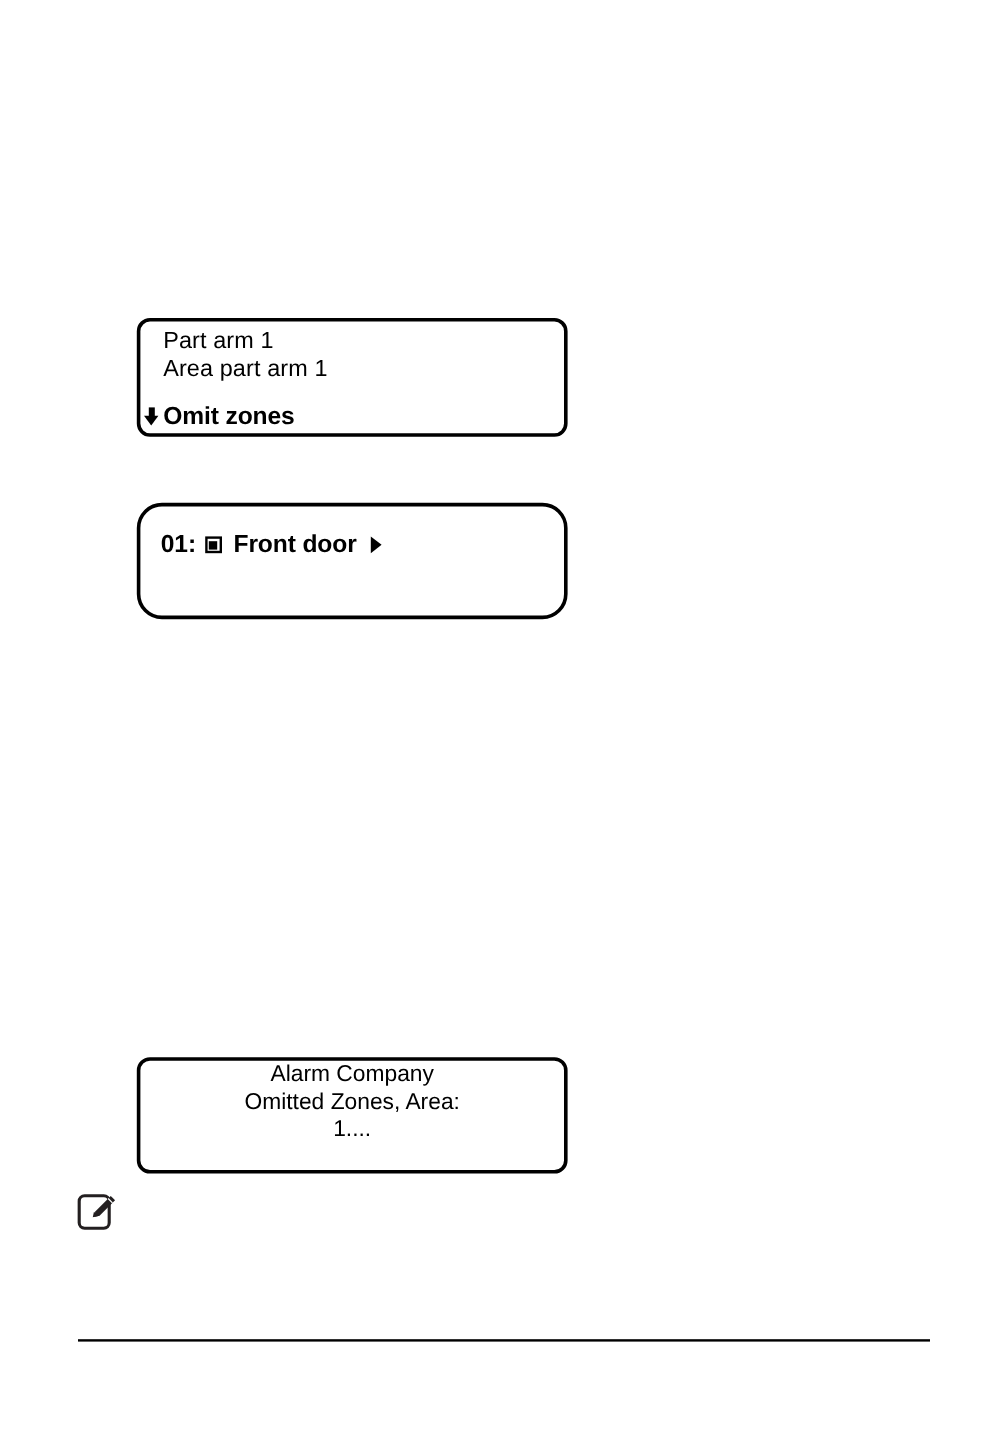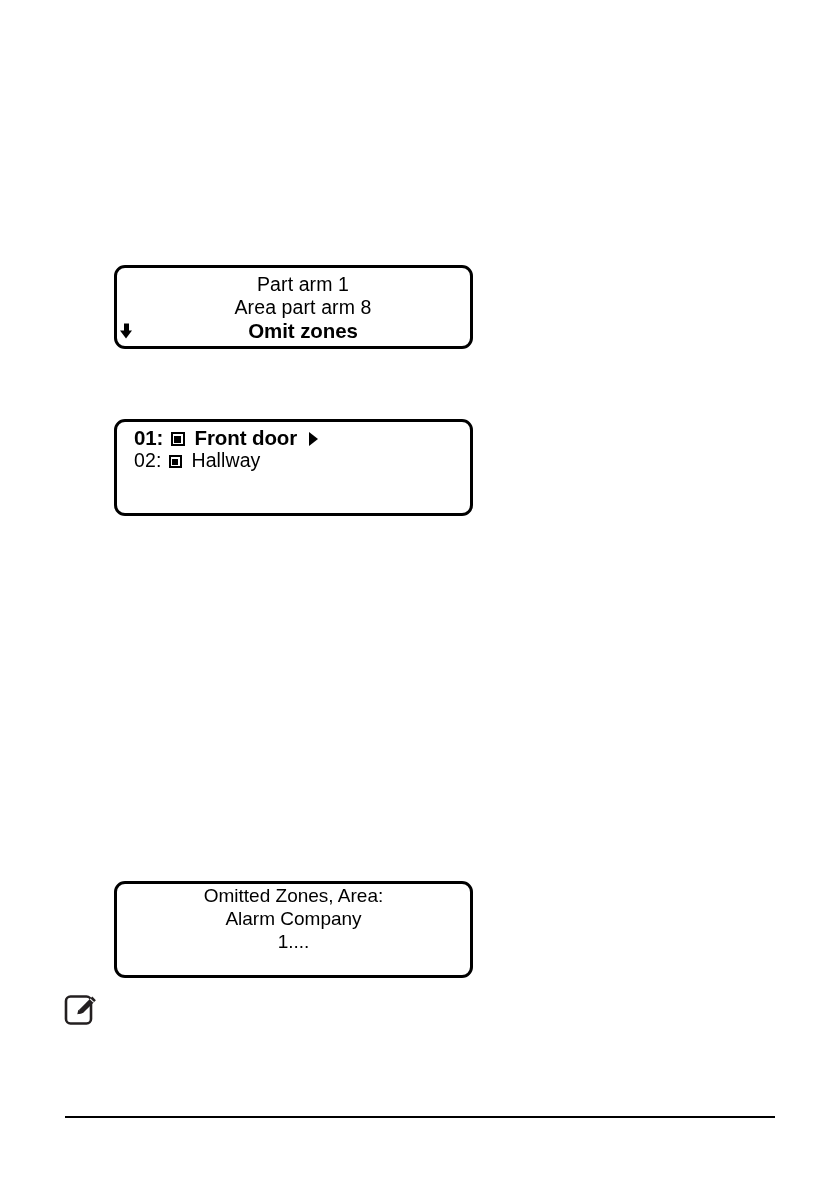--- a/index.html
+++ b/index.html
@@ -35,20 +35,21 @@
     line-height: 23px;
     font-size: 19.5px;
     white-space: nowrap;
     padding-left: 19px;
     letter-spacing: 0.1px;
   }
   .lcd-row.bold {
     font-weight: bold;
     font-size: 20.5px;
     letter-spacing: -0.1px;
+    margin-top: 16px;
   }
 
   
   .scroll-arrow {
     position: absolute;
     left: 3px;
     top: 50%;
     transform: translateY(-50%);
     width: 13px;
     height: 15px;
@@ -70,30 +71,30 @@
     width: 0;
     height: 0;
     border-left: 6.5px solid transparent;
     border-right: 6.5px solid transparent;
     border-top: 8px solid #000;
   }
 
   
   #panel-menu {
     top: 265px;
-    height: 84px;
+    height: 99px;
     padding-top: 5px;
-    text-align: center;
   }
 
   
   #panel-zones {
     top: 419px;
     height: 97px;
     padding-top: 4px;
+    border-radius: 21px;
   }
   #panel-zones .lcd-row { padding-left: 17px; }
 
   .zone-num { display: inline-block; }
 
   
   .cbox {
     display: inline-block;
     width: 13px;
     height: 13px;
@@ -188,54 +189,49 @@
 <body>
 
 <div class="lcd" id="panel-menu">
 
   <div class="lcd-row">
     <span>Part arm 1</span>
   </div>
 
 
   <div class="lcd-row">
-    <span>Area part arm 8</span>
+    <span>Area part arm 1</span>
   </div>
 
   <div class="lcd-row bold">
     <span class="scroll-arrow"></span>
     <span>Omit zones</span>
   </div>
 
 </div>
 
 <div class="lcd" id="panel-zones">
 
   <div class="lcd-row bold">
     <span class="zone-num">01:</span>
     <span class="cbox checked bold-box"></span>
     <span>Front door</span>
     <span class="tri-right"></span>
   </div>
 
-  <div class="lcd-row">
-    <span class="zone-num">02:</span>
-    <span class="cbox checked"></span>
-    <span>Hallway</span>
-  </div>
 
 
 
 </div>
 
 <div class="lcd" id="panel-status">
 
 
+  <div class="status-line">Alarm Company</div>
   <div class="status-line">Omitted Zones, Area:</div>
-  <div class="status-line">Alarm Company</div>
   <div class="status-line">1....</div>
 
 </div>
 
 <svg id="note-icon" viewBox="0 0 36 34">
   <rect x="2" y="3.5" width="25" height="27" rx="4.5" ry="4.5" fill="#ffffff" stroke="#231f20" stroke-width="2.6"></rect>
   <g fill="#231f20">
     <path d="M28.3 3.6 l3.6 3.6 -12.9 12.9 -4.6 1.0 1.0 -4.6 Z"></path>
     <path d="M14.3 16.7 l-1.0 4.6 4.6 -1.0 -1.2 -1.2 -1.2 0.28 0.28 -1.2 Z"></path>
   </g>

